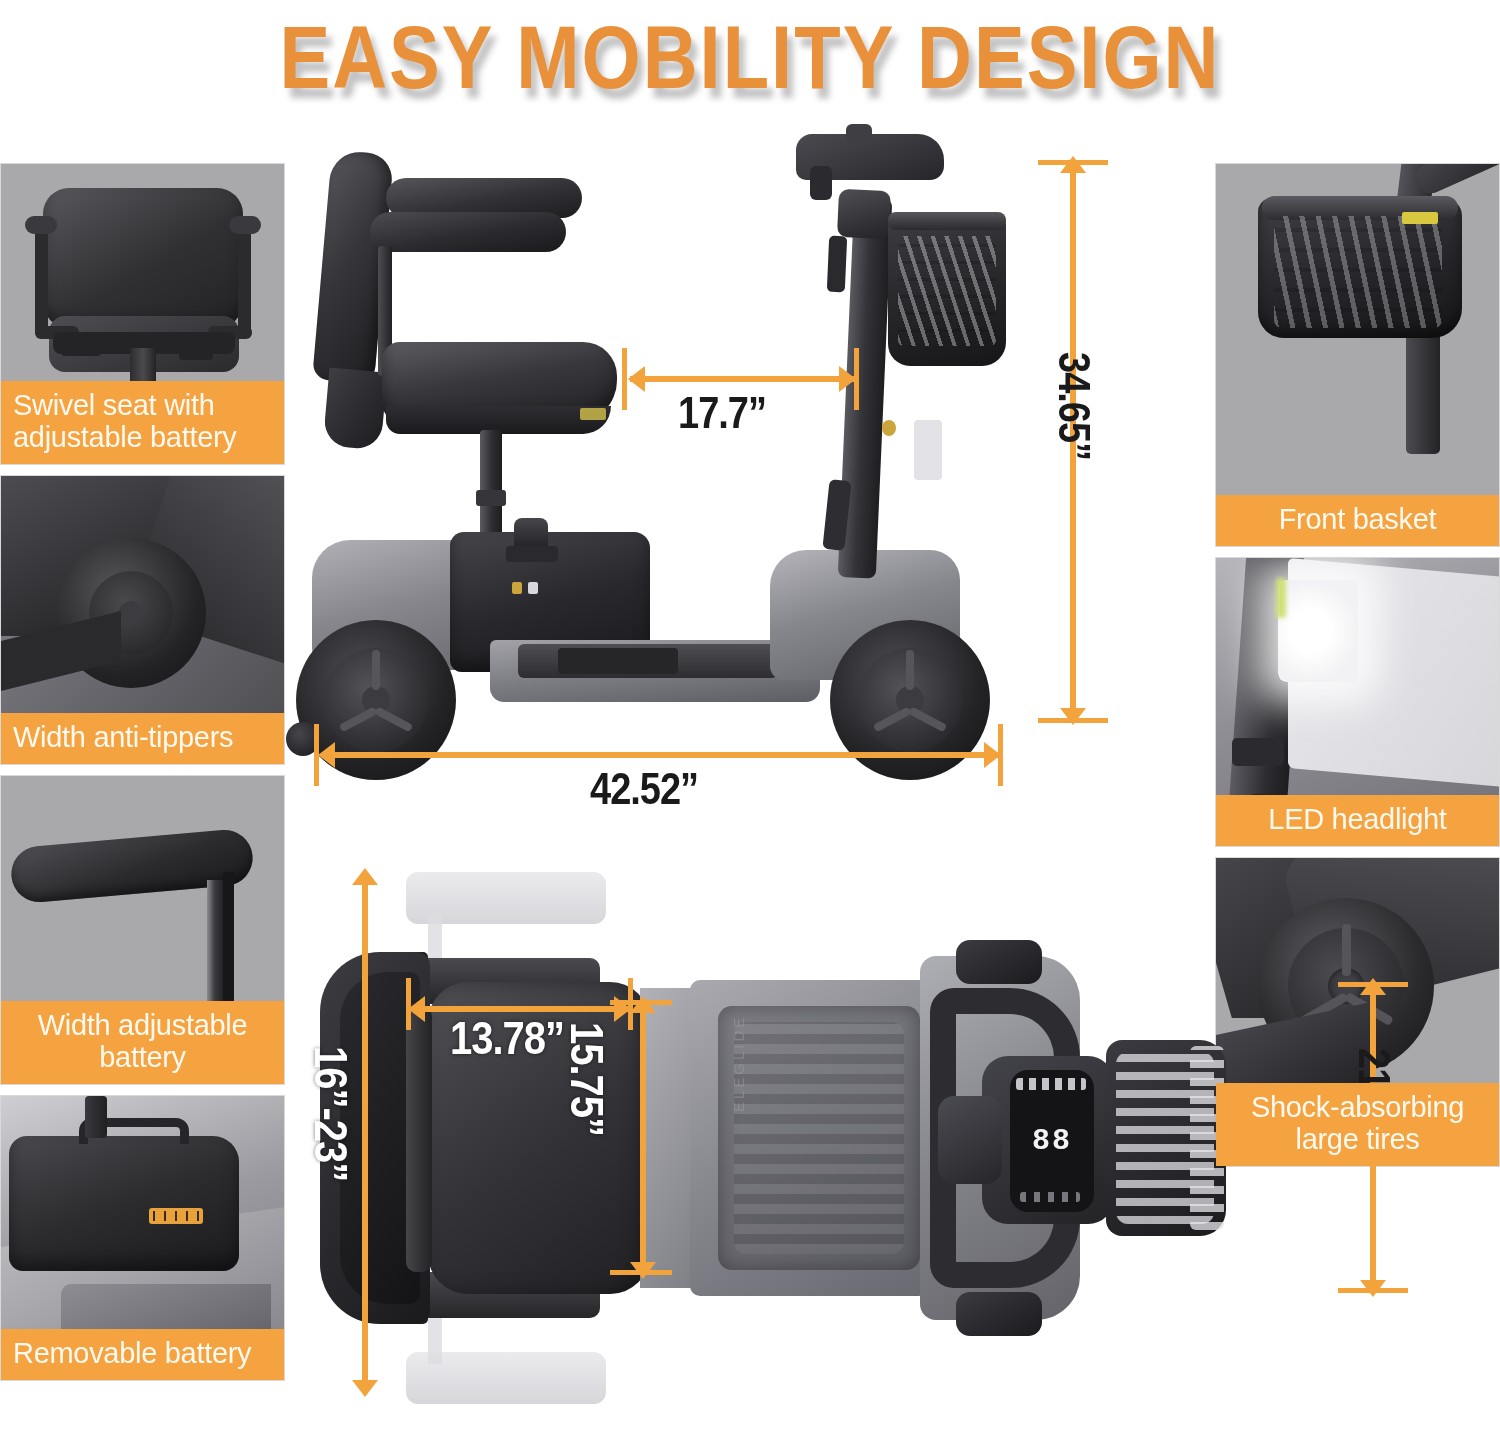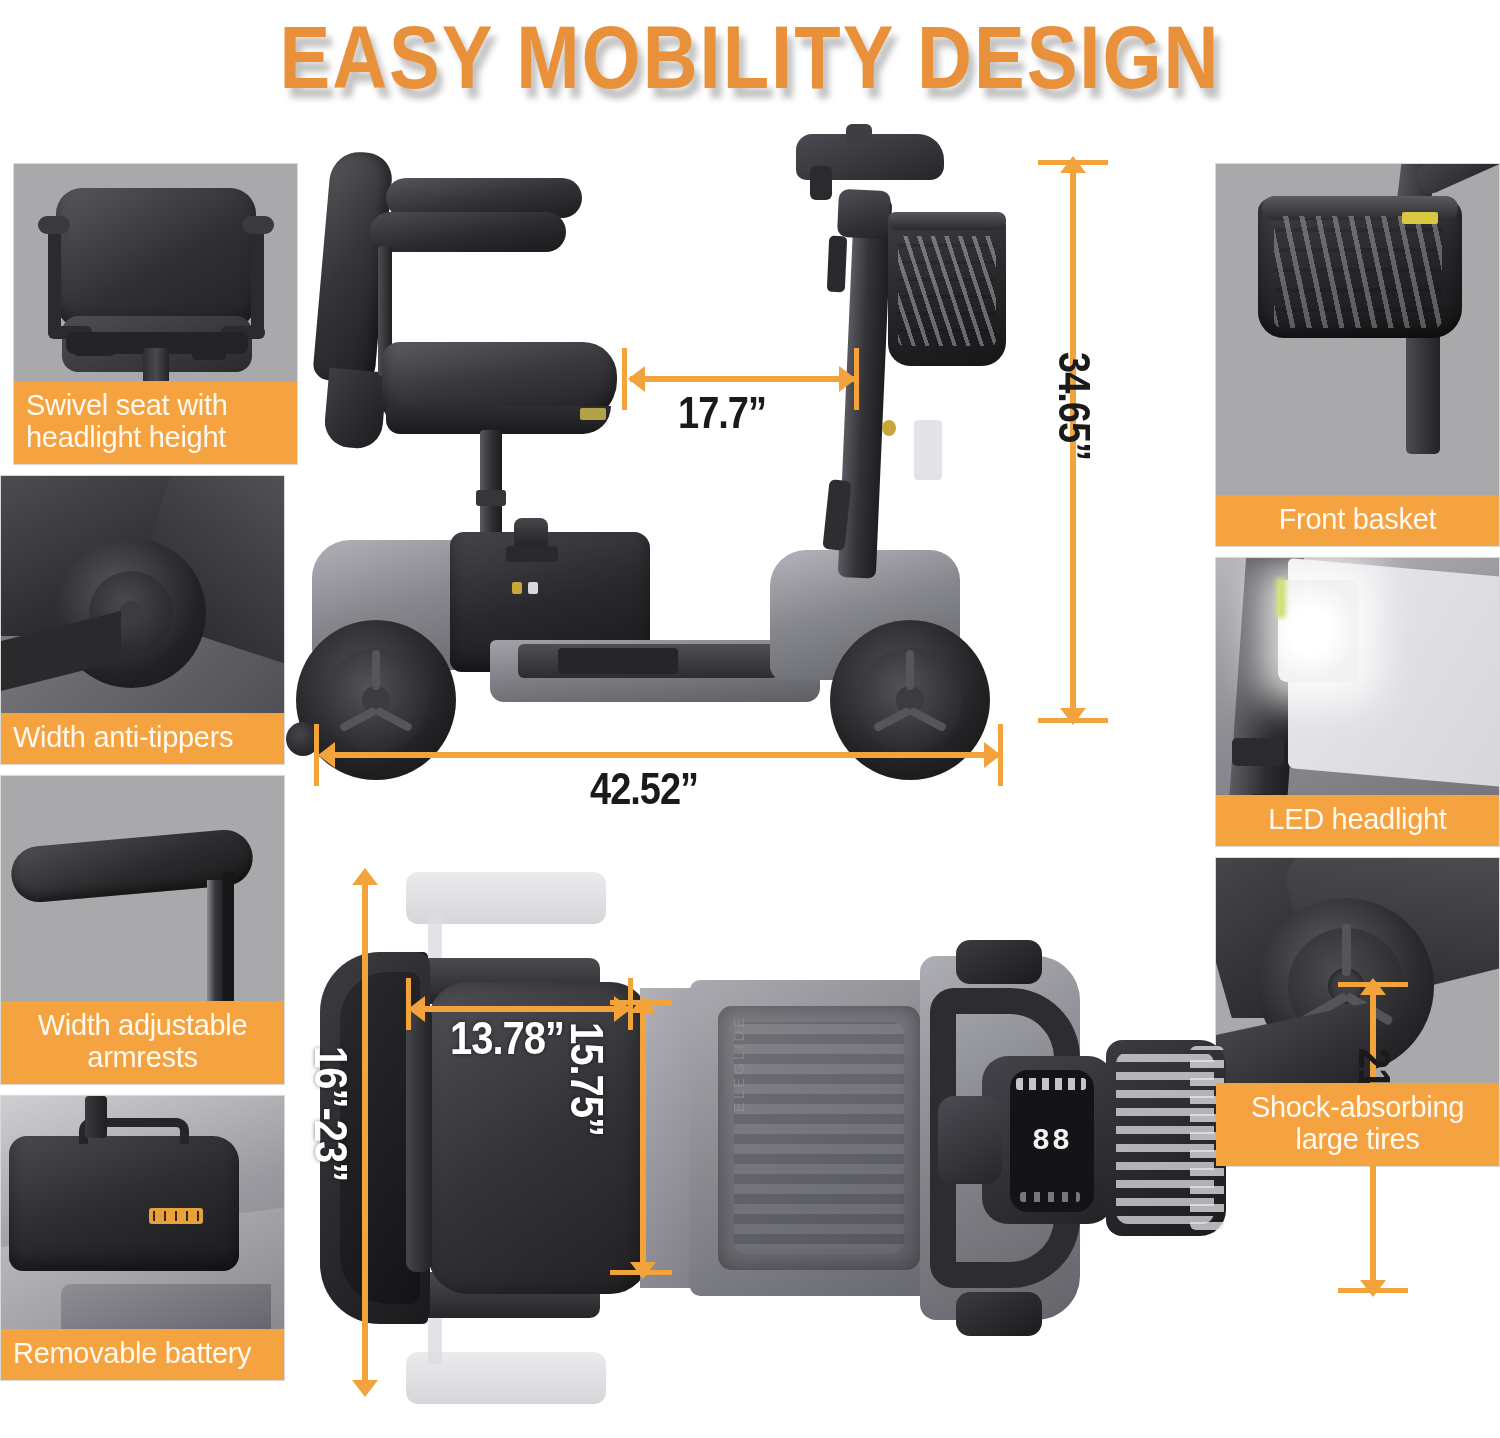--- a/index.html
+++ b/index.html
@@ -81,38 +81,38 @@
 </style>
 </head>
 <body>
 
 <div class="title-wrap">
   <div class="title">EASY MOBILITY DESIGN</div>
 </div>
 
 <div class="col col-left">
 
-  <div class="panel" style="height:302px;margin-left:13px;">
+  <div class="panel" style="height:302px;">
     <div class="panel-photo">
       <div style="position:absolute;left:42px;top:24px;width:200px;height:140px;border-radius:26px;background:linear-gradient(150deg,#58585c,#303033 55%,#232326);box-shadow:inset 0 -8px 14px rgba(0,0,0,.35);"></div>
       <div style="position:absolute;left:48px;top:152px;width:190px;height:56px;border-radius:16px;background:linear-gradient(160deg,#4e4e52,#2a2a2d);"></div>
       <div style="position:absolute;left:34px;top:56px;width:13px;height:118px;border-radius:6px;background:#2b2b2e;"></div>
       <div style="position:absolute;left:237px;top:56px;width:13px;height:118px;border-radius:6px;background:#2b2b2e;"></div>
       <div style="position:absolute;left:34px;top:162px;width:44px;height:13px;border-radius:6px;background:#2b2b2e;"></div>
       <div style="position:absolute;left:207px;top:162px;width:44px;height:13px;border-radius:6px;background:#2b2b2e;"></div>
       <div style="position:absolute;left:24px;top:52px;width:32px;height:18px;border-radius:9px;background:#3a3a3e;"></div>
       <div style="position:absolute;left:228px;top:52px;width:32px;height:18px;border-radius:9px;background:#3a3a3e;"></div>
       <div style="position:absolute;left:52px;top:168px;width:182px;height:22px;border-radius:8px;background:#242427;"></div>
       <div style="position:absolute;left:129px;top:184px;width:26px;height:48px;background:linear-gradient(90deg,#2d2d30,#4a4a4e,#232326);border-radius:4px;"></div>
       <div style="position:absolute;left:60px;top:178px;width:40px;height:14px;border-radius:4px;background:#242427;"></div>
       <div style="position:absolute;left:178px;top:178px;width:34px;height:18px;border-radius:4px;background:#242427;"></div>
     </div>
     <div class="cap left-al">
       <span>Swivel seat with</span><br>
-      <span>headlight height</span>
+      <span>adjustable battery</span>
     </div>
   </div>
 
   <div class="panel" style="height:290px;">
     <div class="panel-photo" style="background:linear-gradient(135deg,#8f8f95 0%,#6f6f75 40%,#4a4a4f 100%);">
       <div style="position:absolute;left:-30px;top:-10px;width:200px;height:170px;background:linear-gradient(150deg,#4e4e52,#232326);transform:skewX(-22deg);"></div>
       <div style="position:absolute;left:150px;top:-20px;width:190px;height:190px;background:linear-gradient(200deg,#58585d,#2a2a2d);transform:rotate(18deg);"></div>
       <div style="position:absolute;left:55px;top:62px;width:150px;height:150px;border-radius:50%;background:radial-gradient(circle at 40% 35%,#565659,#232326 62%,#151517);"></div>
       <div style="position:absolute;left:88px;top:95px;width:84px;height:84px;border-radius:50%;background:radial-gradient(circle at 42% 38%,#4a4a4d,#1e1e21);"></div>
       <div style="position:absolute;left:118px;top:125px;width:24px;height:24px;border-radius:50%;background:#3c3c40;"></div>
@@ -124,21 +124,21 @@
   </div>
 
   <div class="panel" style="height:310px;">
     <div class="panel-photo">
       <div style="position:absolute;left:10px;top:62px;width:242px;height:56px;border-radius:28px;background:linear-gradient(165deg,#4f4f53 0%,#2b2b2e 55%,#1a1a1c 100%);transform:rotate(-5deg);box-shadow:inset 0 -6px 10px rgba(0,0,0,.4);"></div>
       <div style="position:absolute;left:206px;top:104px;width:17px;height:126px;background:linear-gradient(90deg,#8c8c92,#3b3b3f 45%,#202023);"></div>
       <div style="position:absolute;left:222px;top:96px;width:11px;height:134px;background:#17171a;"></div>
     </div>
     <div class="cap">
       <span>Width adjustable</span><br>
-      <span>armrests</span>
+      <span>battery</span>
     </div>
   </div>
 
   <div class="panel" style="height:286px;">
     <div class="panel-photo" style="background:linear-gradient(160deg,#cfcfd3 0%,#9a9aa0 45%,#75757b 100%);">
       <div style="position:absolute;left:-20px;top:130px;width:340px;height:170px;background:linear-gradient(160deg,#b8b8bd,#7c7c82);transform:skewY(-8deg);"></div>
       <div style="position:absolute;left:8px;top:40px;width:230px;height:135px;border-radius:18px 26px 16px 14px;background:linear-gradient(160deg,#4a4a4e 0%,#2c2c2f 50%,#1b1b1e 100%);box-shadow:inset 0 -10px 16px rgba(0,0,0,.4);"></div>
       <div style="position:absolute;left:78px;top:22px;width:110px;height:26px;border:9px solid #26262a;border-radius:13px 13px 0 0;border-bottom:none;"></div>
       <div style="position:absolute;left:84px;top:0px;width:22px;height:42px;background:linear-gradient(90deg,#3a3a3e,#1f1f22);border-radius:4px;"></div>
       <div style="position:absolute;left:148px;top:112px;width:54px;height:16px;border-radius:3px;background:#E8A13B;"></div>

